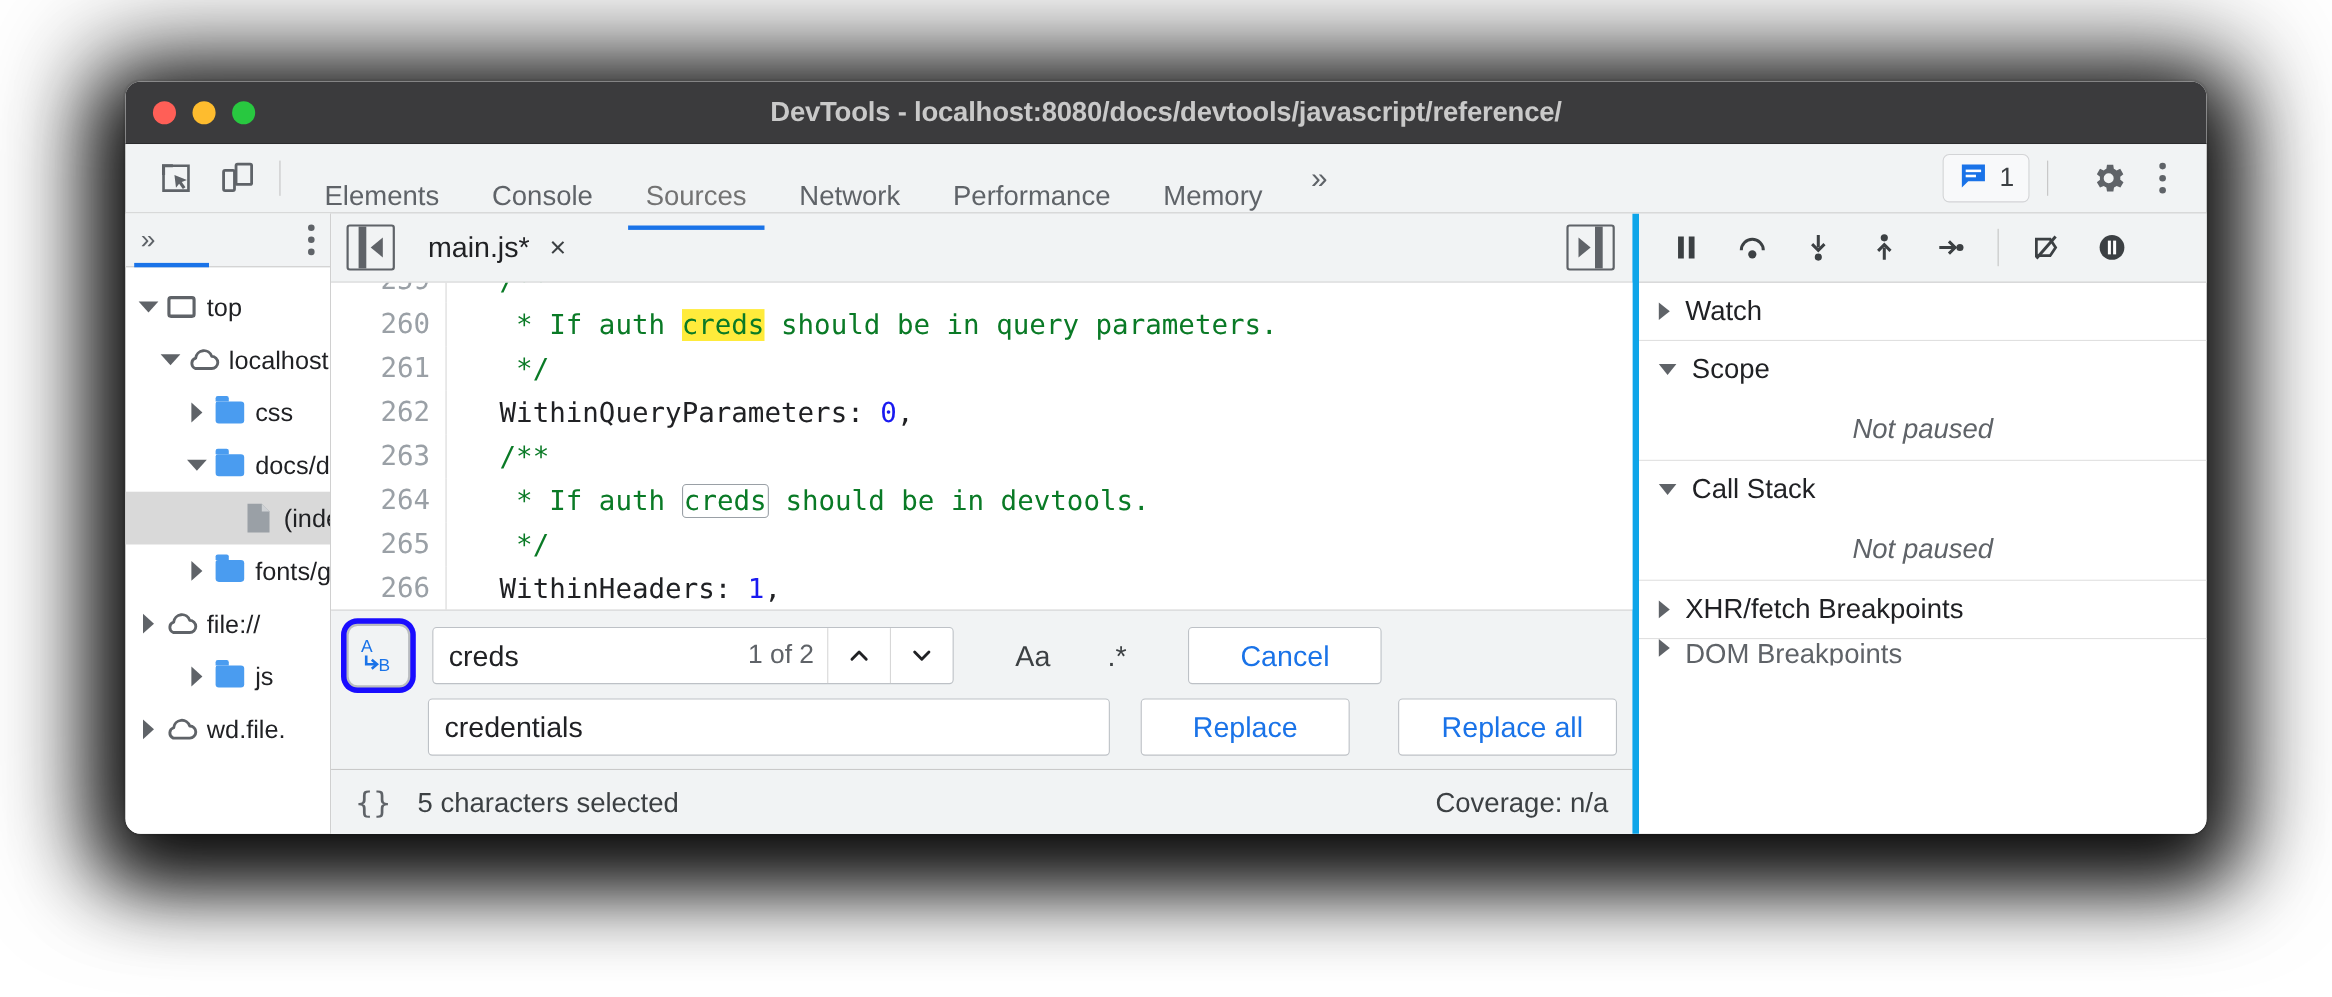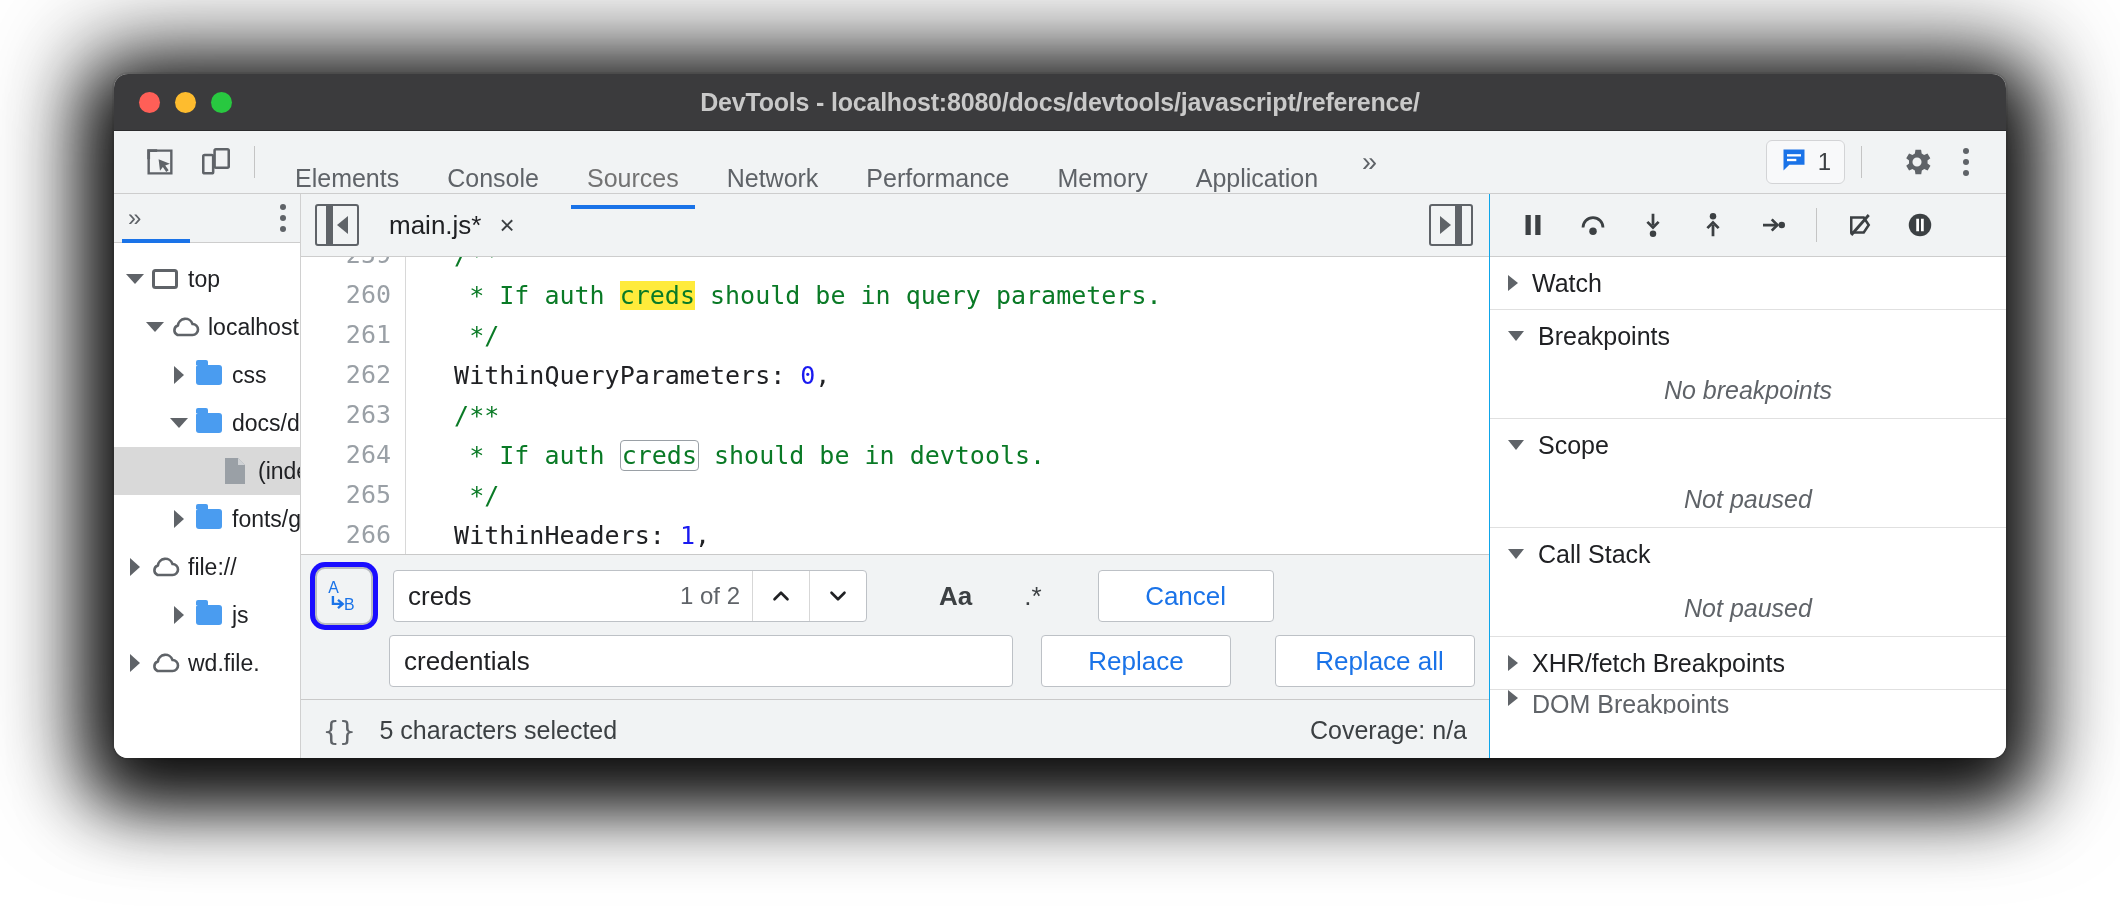--- a/index.html
+++ b/index.html
@@ -155,41 +155,41 @@
     flex:1;border:none;outline:none;background:transparent;
     font-family:"Liberation Sans", sans-serif;font-size:26px;color:#202124;
     padding:0 14px;min-width:0;
   }
   .matches{font-size:24px;color:#5f6368;padding-right:12px;white-space:nowrap;}
   .navbtn{
     width:56px;height:50px;border-left:1px solid #d7d7d7;
     display:flex;align-items:center;justify-content:center;color:#202124;font-size:24px;
   }
   .opt{font-size:26px;color:#3c4043;padding:0 6px;}
-  .opt.aa{margin-left:52px;font-weight:bold;}
+  .opt.aa{margin-left:36px;font-weight:normal;}
   .opt.re{margin-left:26px;}
   .btn{
     border:1px solid #bdc1c6;background:#fff;border-radius:4px;height:52px;
     display:flex;align-items:center;justify-content:center;
     font-size:26px;color:#1a73e8;padding:0 26px;box-sizing:border-box;
   }
   .btn.cancel{margin-left:36px;width:176px;}
   .btn.replace{width:198px;}
   .btn.replaceall{width:208px;margin-left:30px;padding-left:35px;}
 
   
   .statusbar{
     height:60px;border-top:1px solid #c9c9c9;background:#f1f3f4;
     display:flex;align-items:center;padding:0 22px;font-size:25px;color:#3c4043;
   }
   .braces{font-family:"DejaVu Sans Mono", monospace;font-size:27px;color:#5f6368;margin-right:24px;}
   .coverage{margin-left:auto;}
 
   
-  .debugger{width:516px;border-left:1px solid #0ea5e9;background:#fff;display:flex;flex-direction:column;}
+  .debugger{width:516px;border-left:6px solid #0ea5e9;background:#fff;display:flex;flex-direction:column;}
   .dbg-toolbar{
     height:62px;background:#f1f3f4;border-bottom:1px solid #cdcdcd;
     display:flex;align-items:center;gap:6px;padding:0 16px;
   }
   .dbtn{width:54px;height:46px;display:flex;align-items:center;justify-content:center;}
   .dbg-div{width:1px;height:34px;background:#c4c4c4;margin:0 10px;}
   .dsec{border-bottom:1px solid #e0e0e0;}
   .dhead{display:flex;align-items:center;height:52px;padding-left:18px;font-size:25px;color:#202124;}
   .dtri-r{width:0;height:0;border-top:8px solid transparent;border-bottom:8px solid transparent;border-left:10px solid #5f6368;margin-right:14px;}
   .dtri-d{width:0;height:0;border-left:8px solid transparent;border-right:8px solid transparent;border-top:10px solid #5f6368;margin-right:14px;}
@@ -227,21 +227,20 @@
         </svg>
       </div>
       <div class="vdiv"></div>
       <div class="tabs">
         <div class="tab">Elements</div>
         <div class="tab">Console</div>
         <div class="tab active">Sources</div>
         <div class="tab">Network</div>
         <div class="tab">Performance</div>
         <div class="tab">Memory</div>
-        <div class="tab">Application</div>
         <div class="chev-more">»</div>
       </div>
       <div class="tabstrip-right">
         <div class="msgbtn">
           <span>
             <svg width="28" height="28" viewBox="0 0 24 24">
               <path d="M3 3h18v13H8l-5 5z" fill="#1a73e8"></path>
               <rect x="6" y="7" width="12" height="2" fill="#ffffff"></rect>
               <rect x="6" y="11" width="8" height="2" fill="#ffffff"></rect>
             </svg>
@@ -543,27 +542,20 @@
           </span>
         </div>
 
         <div class="dsec">
           <div class="dhead">
             <span class="dtri-r"></span>
             <span>Watch</span>
           </div>
         </div>
 
-        <div class="dsec">
-          <div class="dhead">
-            <span class="dtri-d"></span>
-            <span>Breakpoints</span>
-          </div>
-          <div class="dempty">No breakpoints</div>
-        </div>
 
         <div class="dsec">
           <div class="dhead">
             <span class="dtri-d"></span>
             <span>Scope</span>
           </div>
           <div class="dempty">Not paused</div>
         </div>
 
         <div class="dsec">

